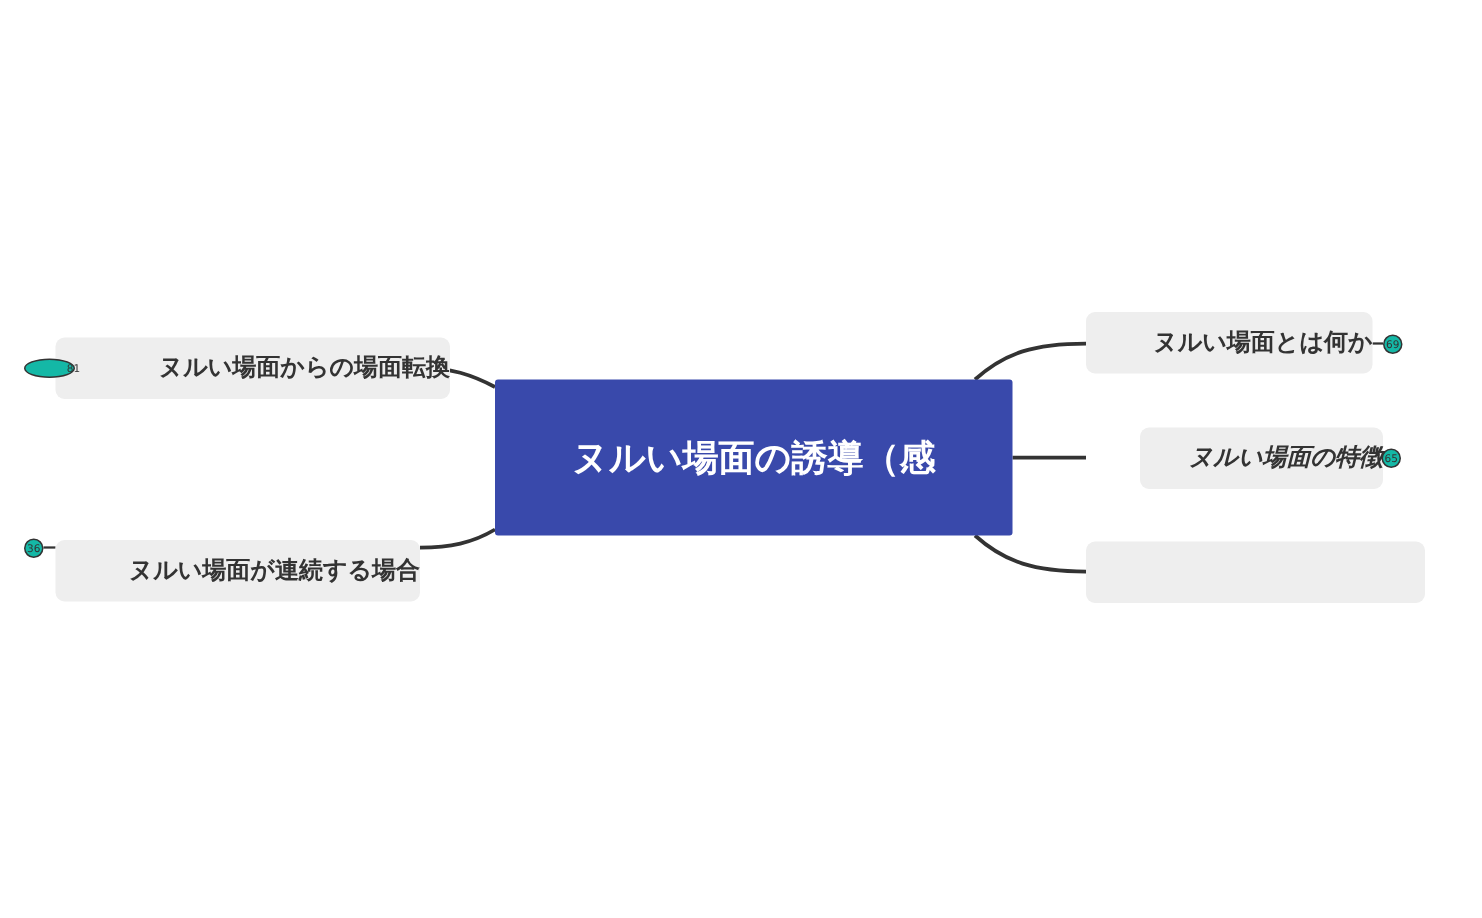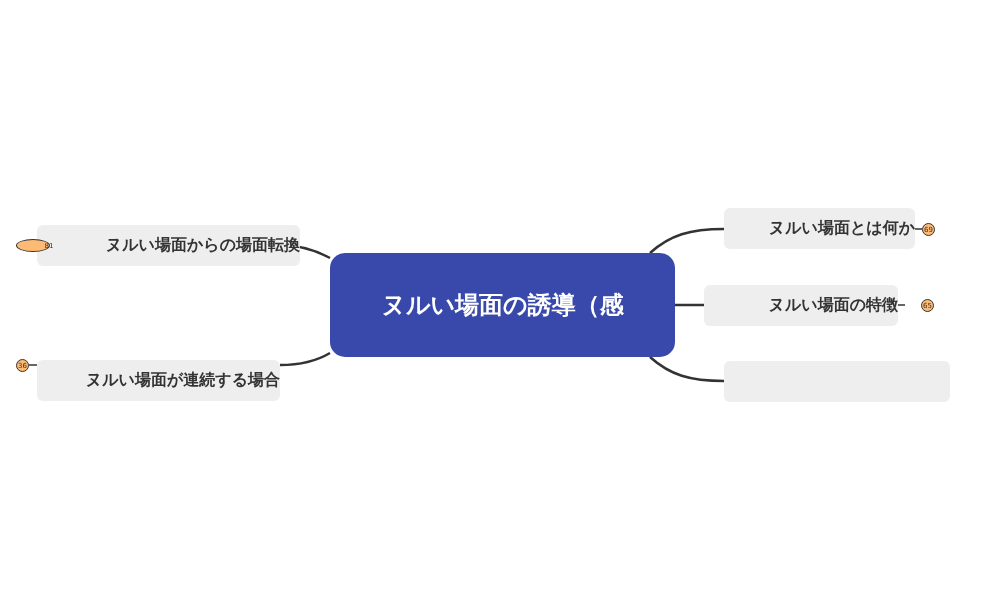--- a/index.html
+++ b/index.html
@@ -3,26 +3,26 @@
   <meta charset="utf-8">
   <style>
     html, body { margin: 0; padding: 0; background: #ffffff; }
     body { width: 988px; height: 612px; position: relative; overflow: hidden;
            font-family: "DejaVu Sans", "Liberation Sans", sans-serif; }
     .canvas { position: absolute; left: 0; top: 0; width: 988px; height: 612px; }
     svg.lines { position: absolute; left: 0; top: 0; }
     .node { position: absolute; box-sizing: border-box; background: #eeeeee; border-radius: 6px;
             color: #333333; font-size: 16px; font-weight: bold; display: flex; align-items: center;
             justify-content: flex-end; white-space: nowrap; }
-    .central { position: absolute; box-sizing: border-box; background: #3949ab; border-radius: 15px;
+    .central { position: absolute; box-sizing: border-box; background: #3949ab; border-radius: 2px;
                color: #ffffff; font-size: 24px; font-weight: bold; display: flex; align-items: center;
                justify-content: center; text-align: center; line-height: 36px; padding: 0 18px; }
     .badge { position: absolute; width: 13px; height: 13px; border: 1px solid #333333; border-radius: 50%;
              box-sizing: border-box; font-size: 7px; color: #333333; display: flex; align-items: center;
-             justify-content: center; background: #fdba74; font-family: "DejaVu Sans", sans-serif; }
+             justify-content: center; background: #14b8a6; font-family: "DejaVu Sans", sans-serif; }
   </style>
 </head>
 <body>
 
 <div class="canvas">
 
   <svg class="lines" width="988" height="612">
 
     <path d="M330 258 C 315 250, 300 245, 280 245" stroke="#333333" stroke-width="2.5" fill="none"></path>
     <path d="M330 353 C 315 362, 300 365, 280 365" stroke="#333333" stroke-width="2.5" fill="none"></path>
@@ -57,21 +57,21 @@
     <span>36</span>
   </div>
 
   <div class="node" style="left:724px; top:208px; width:191px; height:41px;">
     <span>ヌルい場面とは何か</span>
   </div>
   <div class="badge" style="left:922px; top:223px;">
     <span>69</span>
   </div>
 
-  <div class="node" style="left:704px; top:285px; width:194px; height:41px;">
+  <div class="node" style="left:760px; top:285px; width:162px; height:41px;font-style:italic;">
     <span>ヌルい場面の特徴</span>
   </div>
   <div class="badge" style="left:905px; top:299px;margin-left:16px;">
     <span>65</span>
   </div>
 
   <div class="node" style="left:724px; top:361px; width:226px; height:41px;">
     <span></span>
   </div>
 

